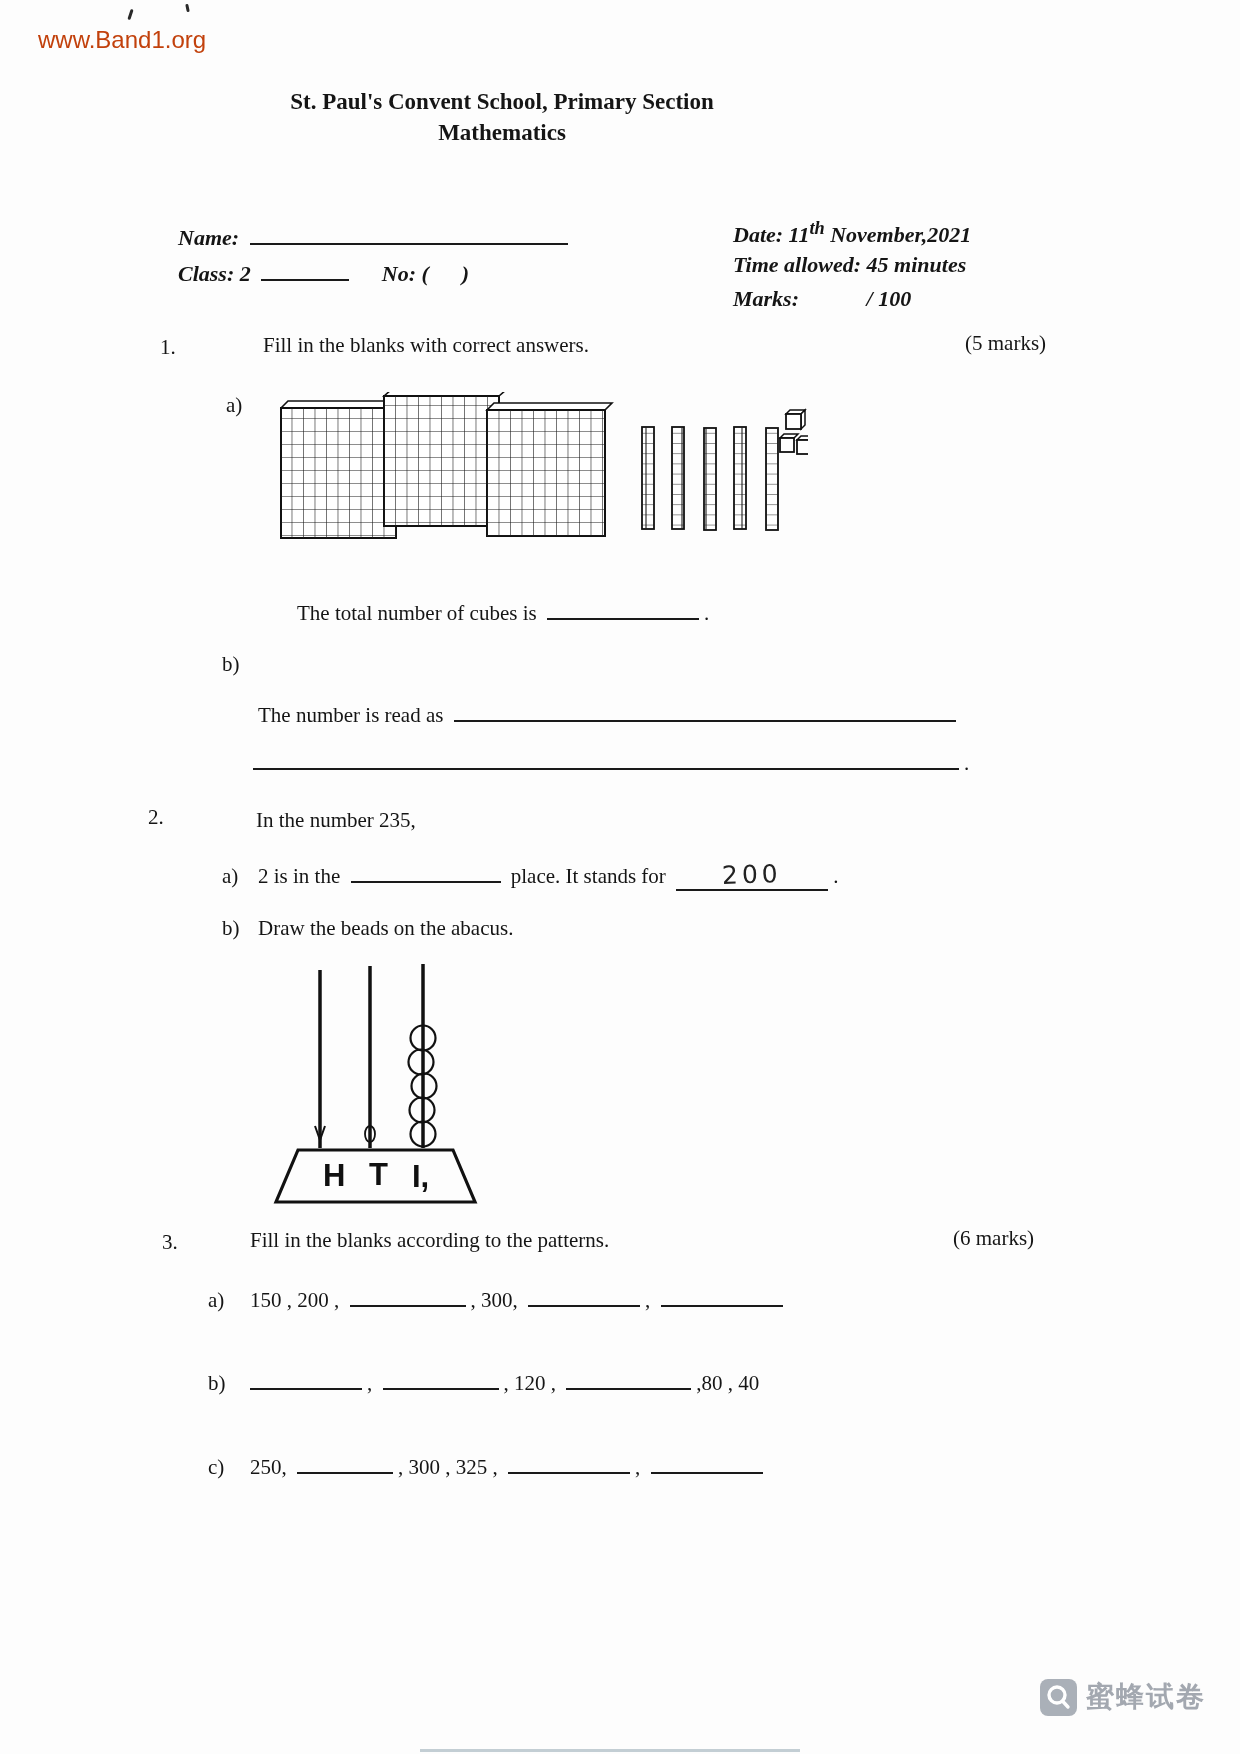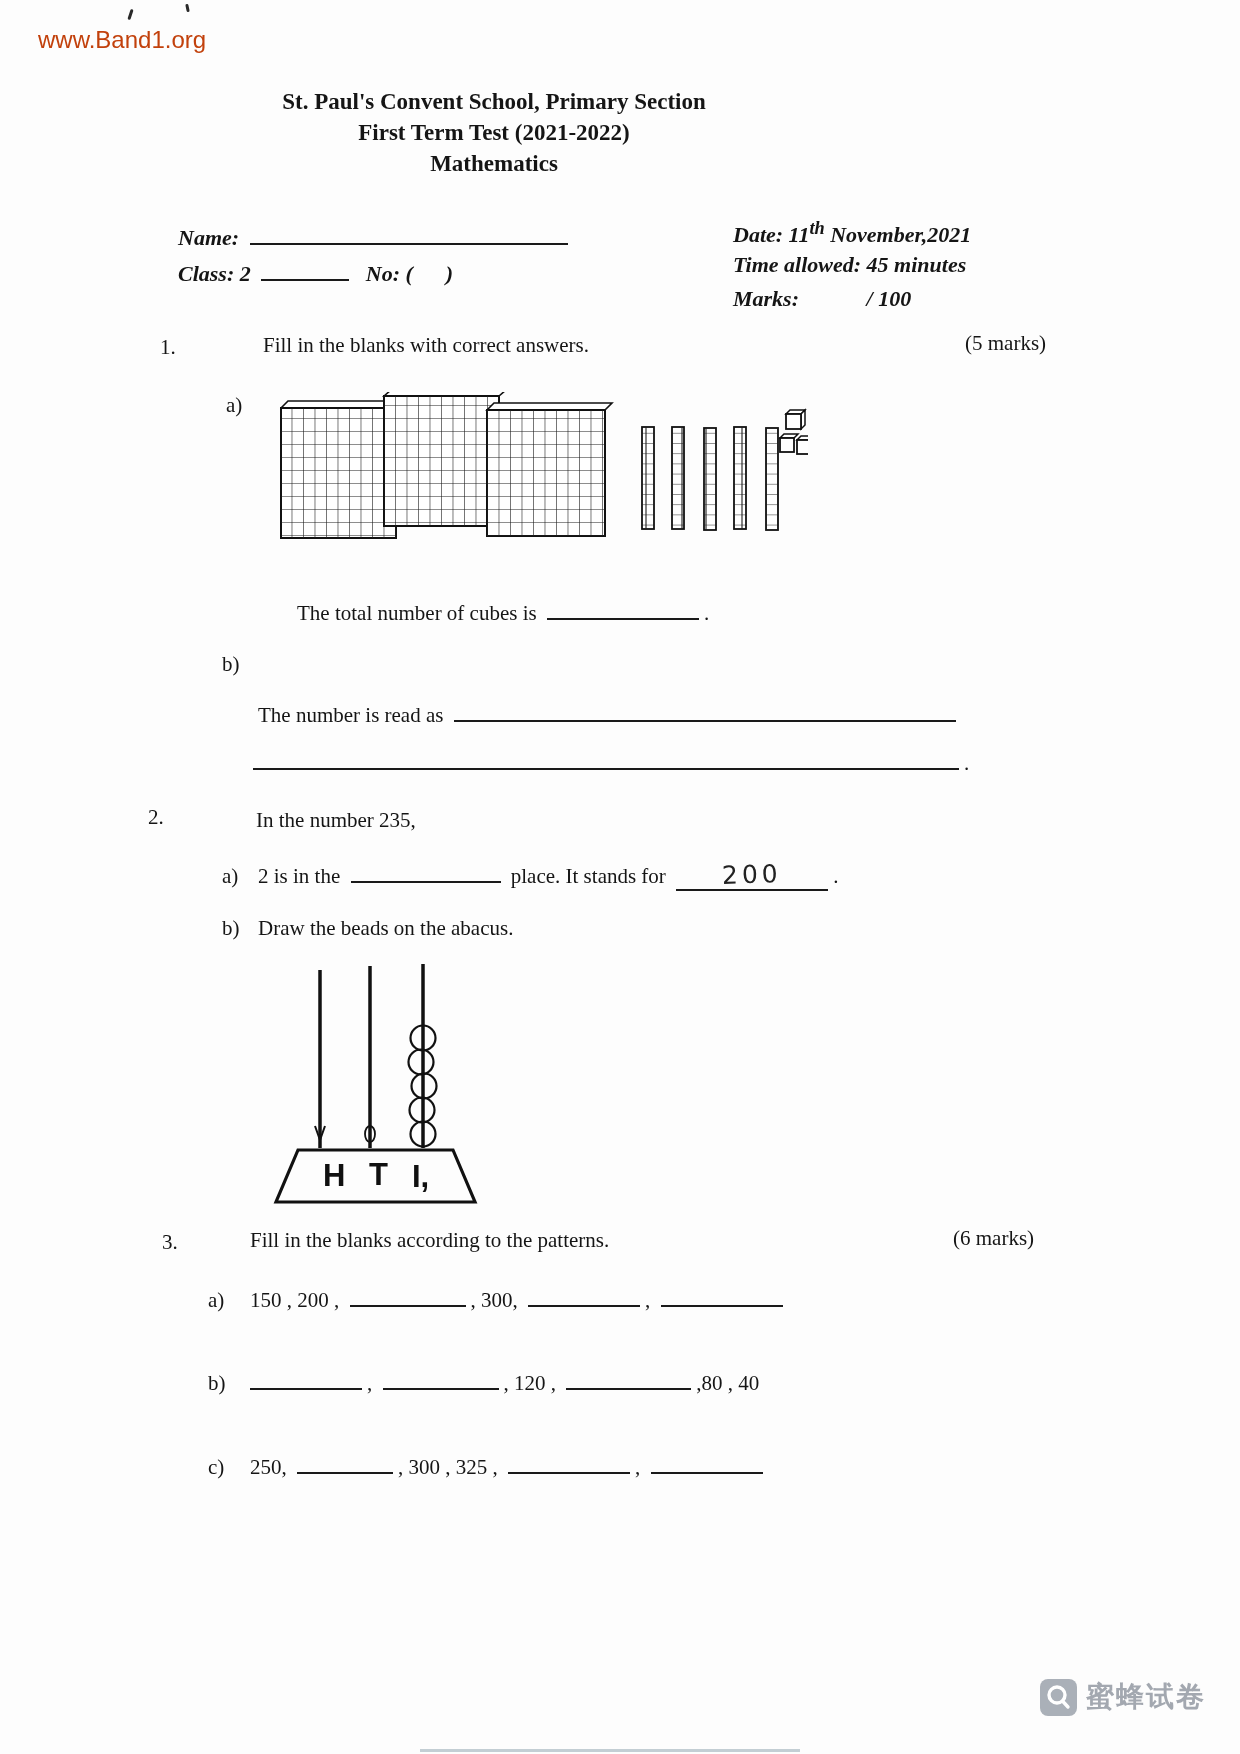--- a/index.html
+++ b/index.html
@@ -10,21 +10,21 @@
   }
   .abs{position:absolute;white-space:nowrap;}
   .b{font-weight:bold;font-style:italic;}
   .pre{white-space:pre;}
   .fs21{font-size:21px;}
   .fs22{font-size:22px;}
   .watermark{
     position:absolute;left:38px;top:26px;
     font-family:"Liberation Sans",sans-serif;font-size:24px;color:#c2410c;
   }
-  .header{position:absolute;left:0;top:86px;width:988px;text-align:center;}
+  .header{position:absolute;left:8px;top:86px;width:988px;text-align:center;}
   .h-line{font-size:23px;font-weight:bold;line-height:31px;}
   .blank{
     display:inline-block;border-bottom:2px solid #1a1a1a;height:0.95em;
     margin:0 5px;vertical-align:baseline;
   }
   .blank.center{text-align:center;height:auto;min-height:0.95em;}
   .hand{
     font-family:"DejaVu Sans",sans-serif;font-style:normal;font-size:25px;
     letter-spacing:4px;display:inline-block;transform:rotate(-2deg);
     color:#222;
@@ -47,32 +47,31 @@
 
 <div id="page">
 
   <div class="speck" style="left:129px;top:9px;transform:rotate(18deg);"></div>
   <div class="speck" style="left:186px;top:4px;transform:rotate(-12deg);height:8px;"></div>
 
   <div class="watermark">www.Band1.org</div>
 
   <div class="header">
     <div class="h-line">St. Paul's Convent School, Primary Section</div>
-    <div class="h-line">First Term Test (2021-2022)</div>
     <div class="h-line">Mathematics</div>
   </div>
 
   <div class="abs fs22" style="left:178px;top:222px;">
     <span class="b">Name:</span>
     <span class="blank" style="width:318px;"></span>
   </div>
   <div class="abs fs22" style="left:178px;top:258px;">
     <span class="b">Class: 2</span>
     <span class="blank" style="width:88px;"></span>
-    <span class="b pre" style="margin-left:6px;">No: (      )</span>
+    <span class="b pre" style="margin-left:22px;">No: (      )</span>
   </div>
 
   <div class="abs b fs22" style="left:733px;top:218px;"><span>Date: 11</span><sup>th</sup><span> November,2021</span></div>
   <div class="abs b fs22" style="left:733px;top:252px;">Time allowed: 45 minutes</div>
   <div class="abs b fs22" style="left:733px;top:286px;">
     <span>Marks:</span>
     <span style="margin-left:62px;">/ 100</span>
   </div>
 
   <div class="abs fs21" style="left:160px;top:335px;">1.</div>

